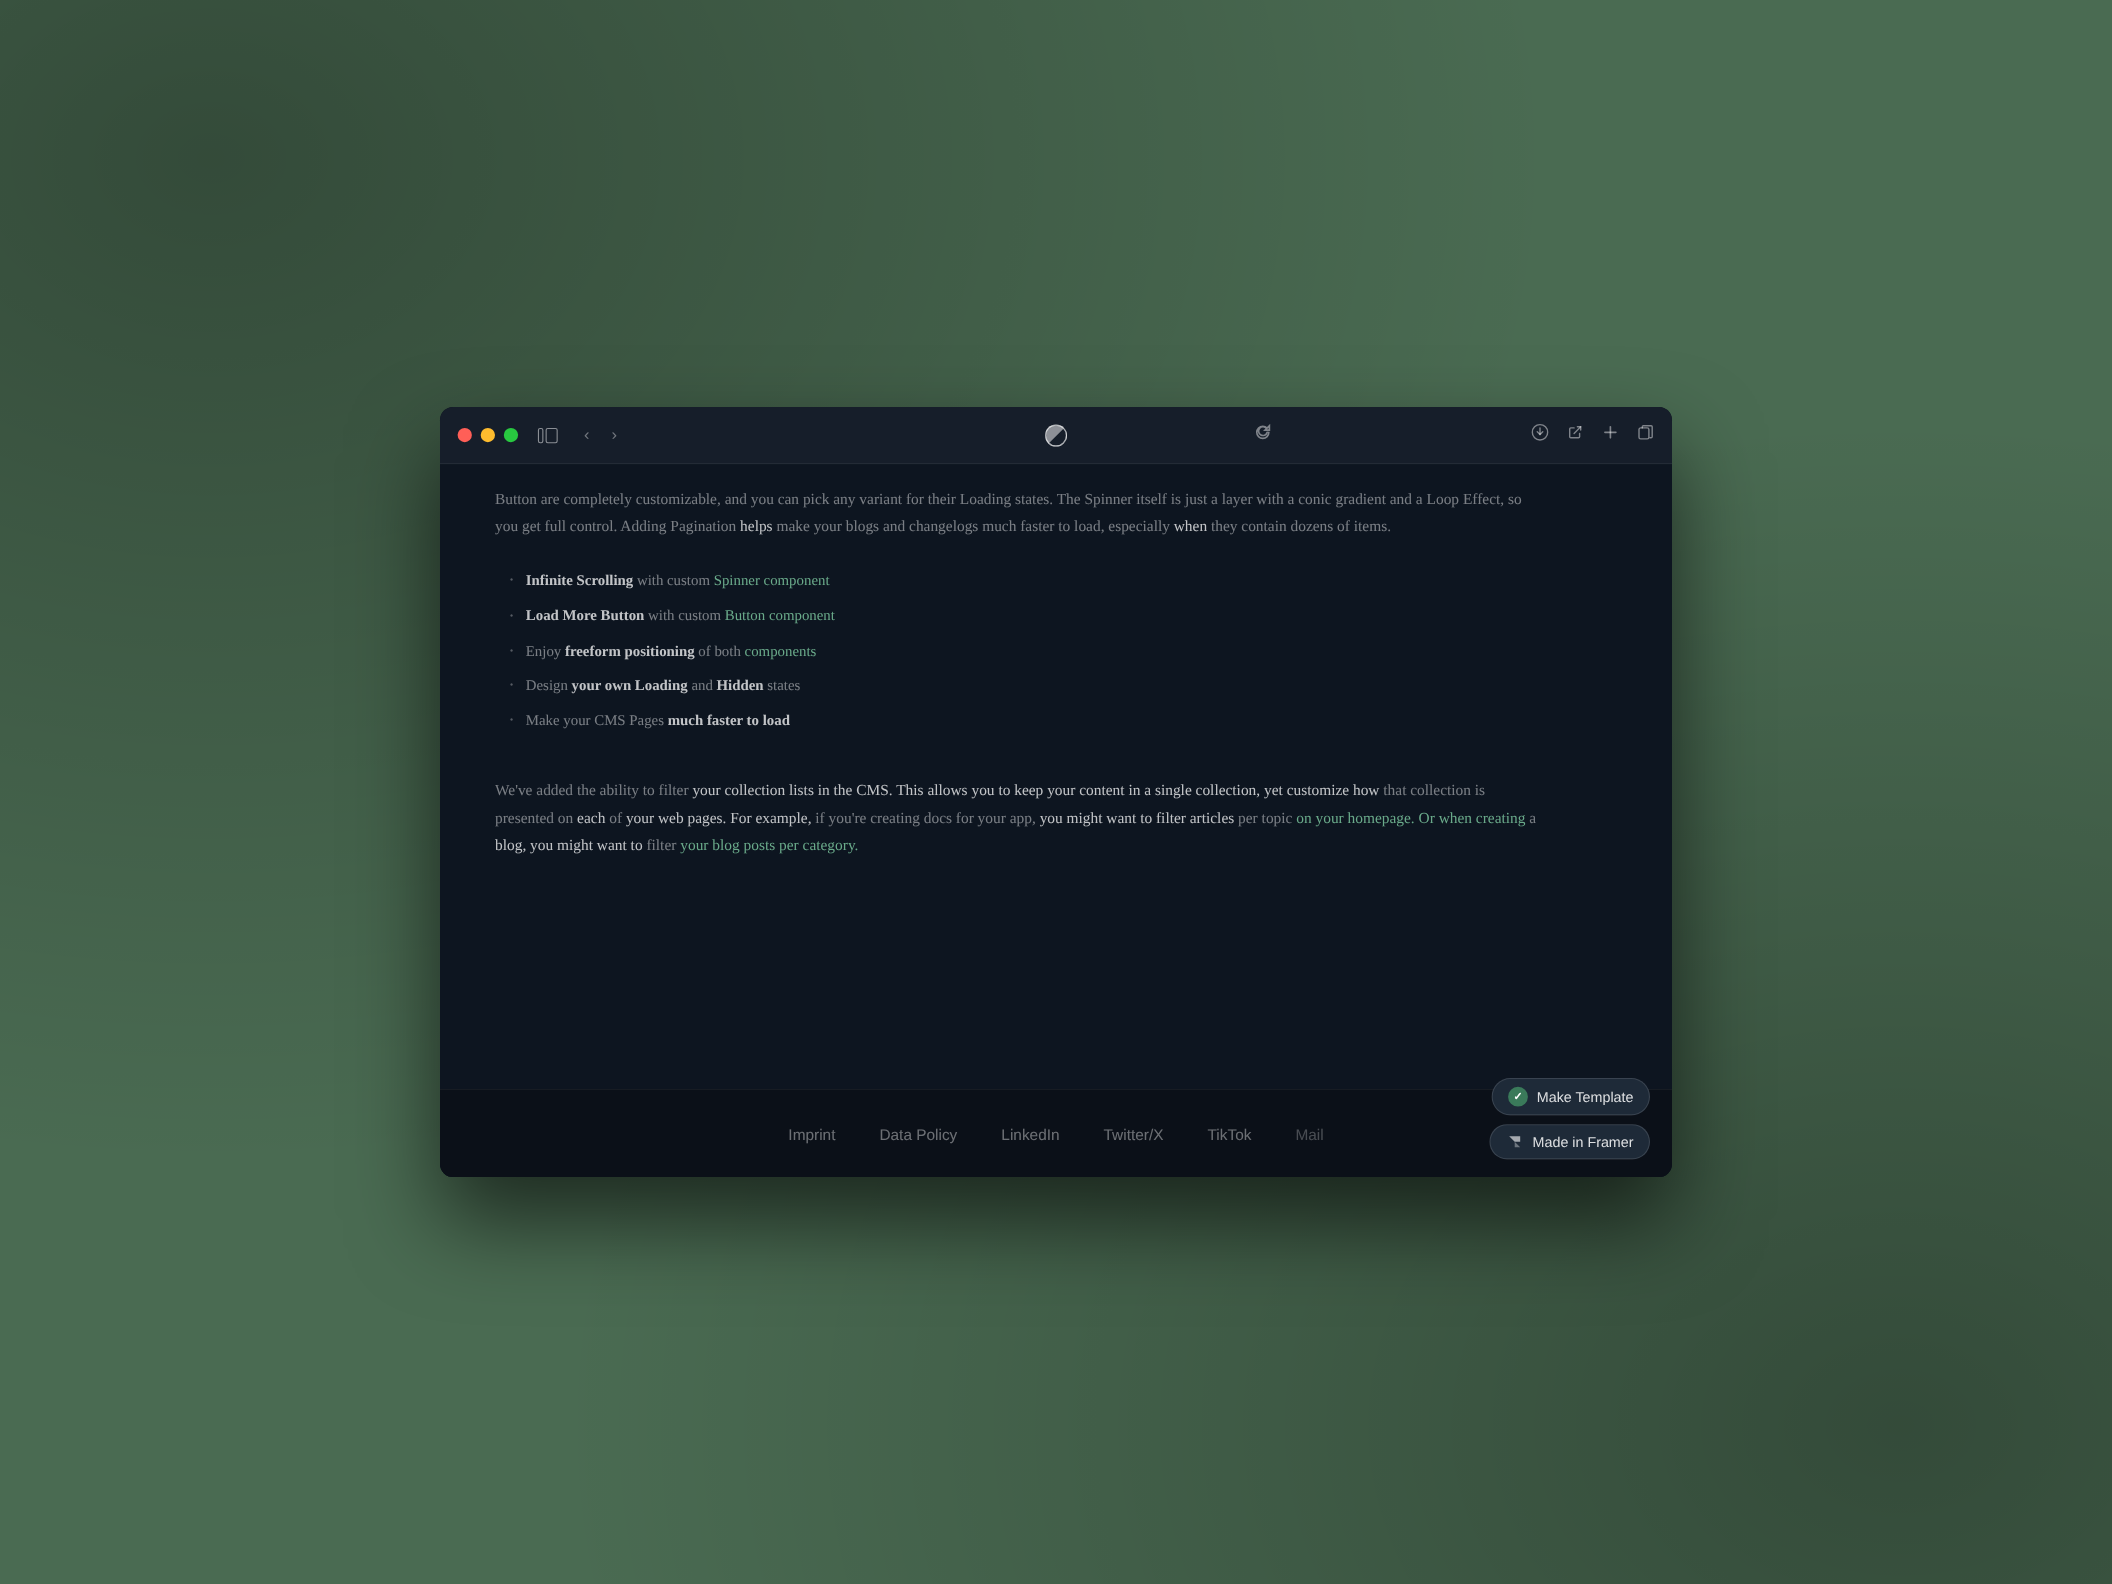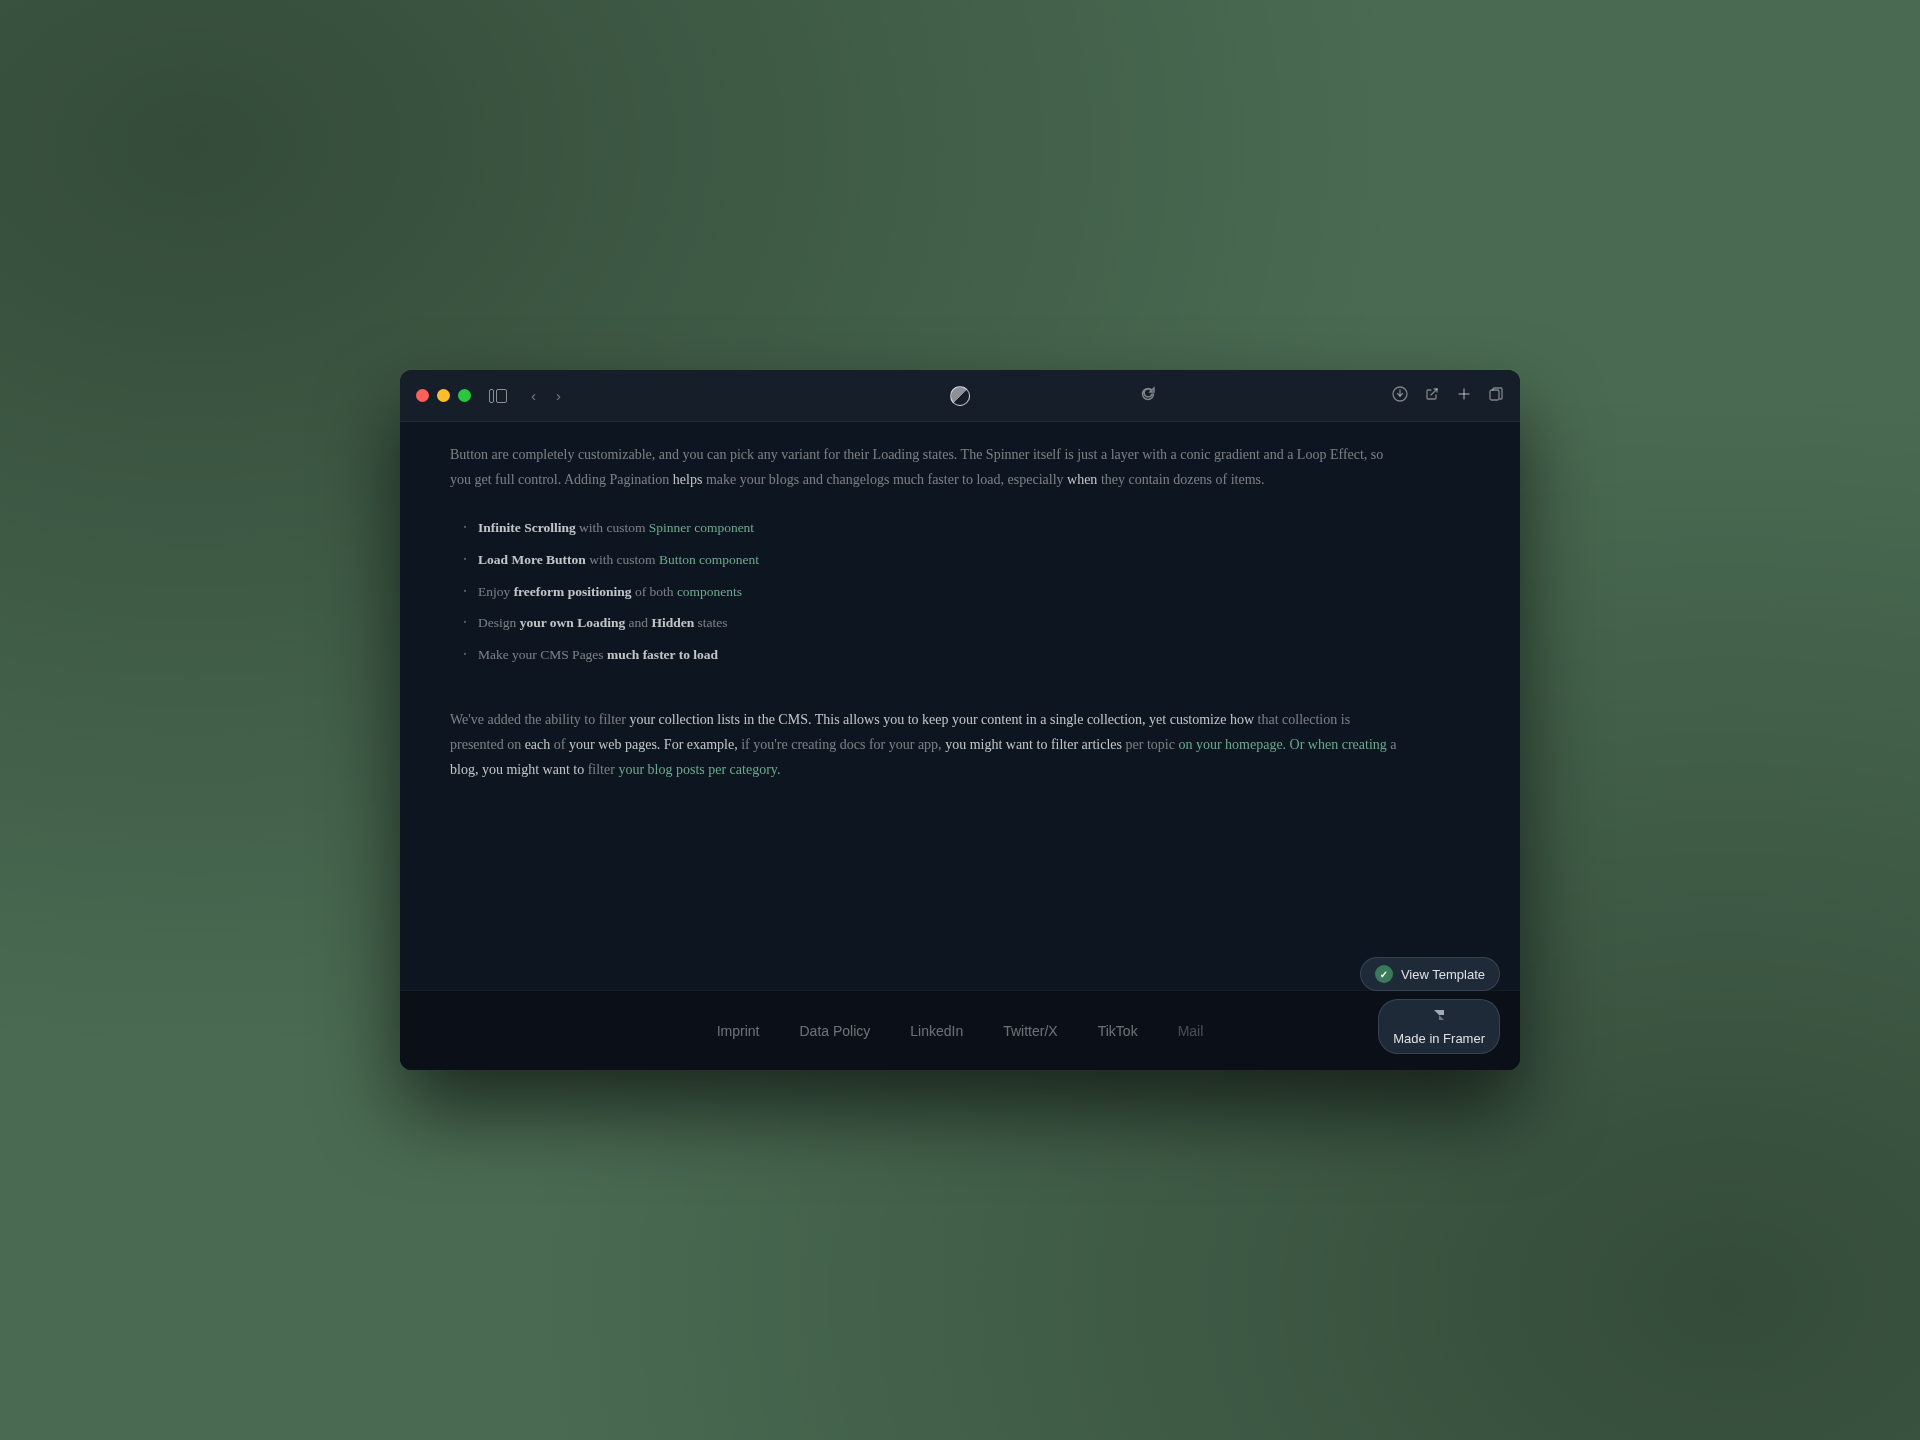--- a/index.html
+++ b/index.html
@@ -272,21 +272,20 @@
       align-items: center;
       gap: 8px;
       background: #1e2a38;
       border: 1px solid rgba(255,255,255,0.12);
       border-radius: 20px;
       padding: 7px 14px;
       color: rgba(255,255,255,0.85);
       font-size: 13px;
       cursor: pointer;
       white-space: nowrap;
-      flex-direction: column;
     }
 
     .framer-logo {
       width: 16px;
       height: 16px;
       flex-shrink: 0;
     }
 
     
     .theme-icon {
@@ -427,21 +426,21 @@
         <a class="footer-link">Data Policy</a>
         <a class="footer-link">LinkedIn</a>
         <a class="footer-link">Twitter/X</a>
         <a class="footer-link">TikTok</a>
         <a class="footer-link" style="color:rgba(255,255,255,0.25);">Mail</a>
       </div>
 
       <div class="floating-buttons">
         <button class="view-template-btn">
           <div class="check-icon"></div>
-          <span>View Template</span>
+          <span>Make Template</span>
         </button>
         <button class="made-in-framer-btn">
           <svg class="framer-logo" viewBox="0 0 16 16" fill="none">
             <path d="M3 3h10v5H8L3 3z" fill="rgba(255,255,255,0.6)"></path>
             <path d="M3 8h5l5 5H8v-5H3z" fill="rgba(255,255,255,0.35)"></path>
           </svg>
           <span>Made in Framer</span>
         </button>
       </div>
     </div>

